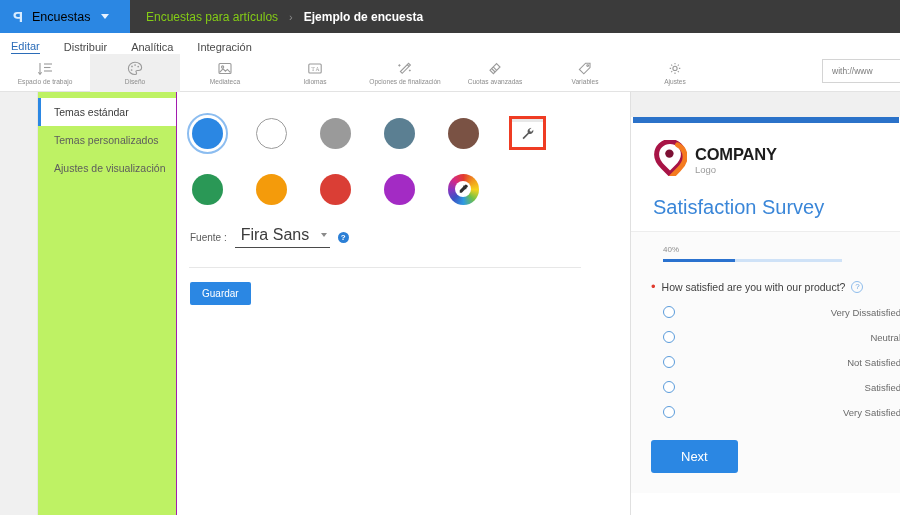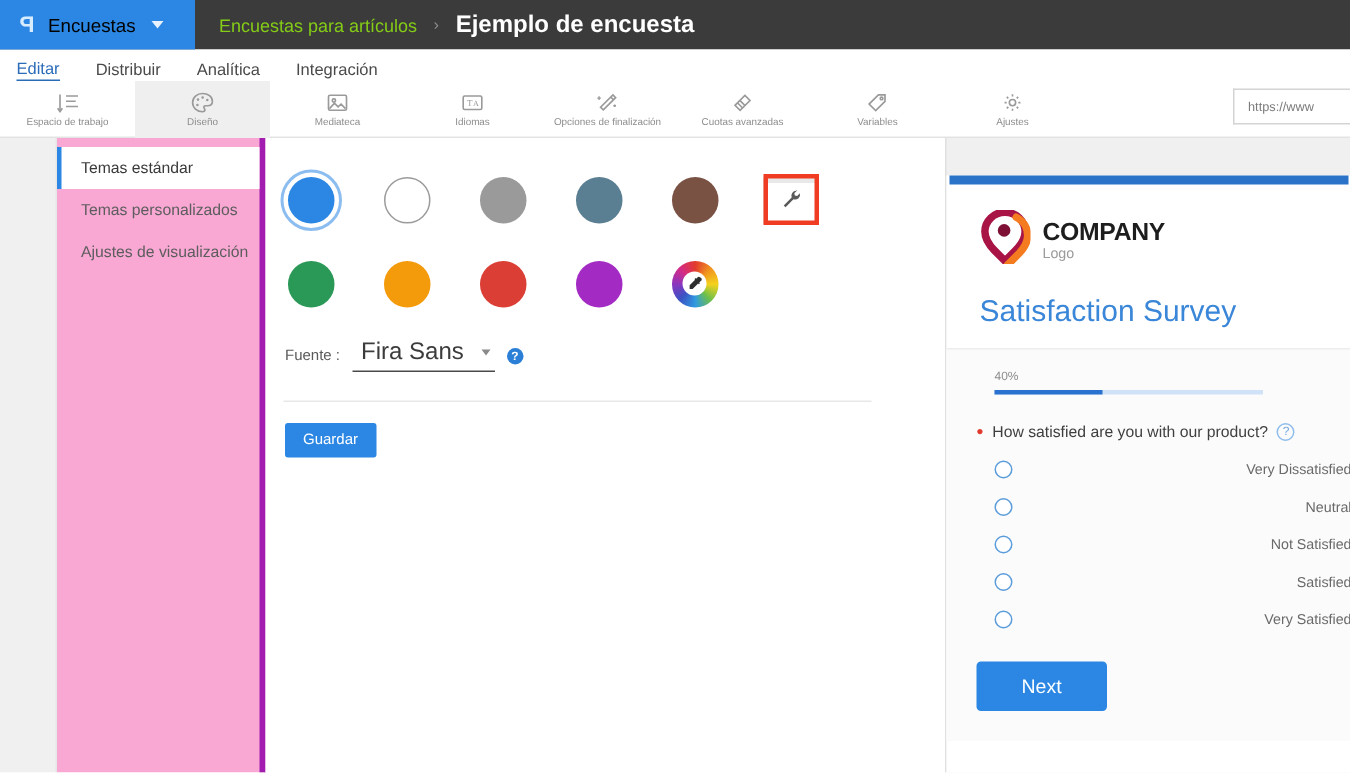--- a/index.html
+++ b/index.html
@@ -23,21 +23,21 @@
   }
   .brand-label { font-size: 12.5px; color: #000000; }
   .brand-caret {
     width: 0; height: 0; border-left: 4px solid transparent;
     border-right: 4px solid transparent; border-top: 5px solid #e8f2ff;
     margin-left: 2px;
   }
   .crumbs { display: flex; align-items: center; gap: 11px; padding-left: 16px; }
   .crumb-parent { font-size: 12px; color: #84cc16; }
   .crumb-sep { font-size: 11px; color: #8e8e8e; }
-  .crumb-current { font-size: 16px; color: #ffffff; font-weight: 600; }
+  .crumb-current { font-size: 12px; color: #ffffff; font-weight: 600; }
 
   
   .tabstrip {
     display: flex; gap: 24px; height: 21px; align-items: flex-end;
     padding-left: 11px; background: #ffffff;
   }
   .tab { font-size: 11px; color: #4a4a4a; padding-bottom: 1px; cursor: pointer; }
   .tab.active { color: #2b6cb8; border-bottom: 1px solid #2b6cb8; }
 
   
@@ -57,22 +57,22 @@
     border: 1px solid #d4d4d4; border-right: none; background: #fff;
     display: flex; align-items: center; padding-left: 9px;
     font-size: 8.5px; color: #7b7b7b; overflow: hidden; white-space: nowrap;
   }
 
   
   .body { display: flex; height: 423px; background: #ffffff; }
   .railstrip { width: 38px; background: #f0f0f0; border-right: 1px solid #e6e6e6; }
 
   .navpanel {
-    width: 139px; background: #f9a8d4; padding-top: 6px;
-    border-right: 4px solid #a21caf;
+    width: 139px; background: #bef264; padding-top: 6px;
+    border-right: 1px solid #a21caf;
   }
   .nav-item {
     height: 28px; display: flex; align-items: center; padding-left: 13px;
     font-size: 10.5px; color: #5d5d5d; cursor: pointer;
     border-left: 3px solid transparent;
   }
   .nav-item.active {
     background: #ffffff; color: #3a3a3a; border-left: 3px solid #2b87e3;
   }
 
@@ -297,21 +297,21 @@
     <div class="tool">
       <span class="tool-ico">
         <svg width="16" height="15" viewBox="0 0 16 15" fill="none" stroke="#9a9a9a" stroke-width="1.1">
           <circle cx="8" cy="7.4" r="2.1"></circle>
           <path d="M8 1.9v1.4M8 11.5v1.4M2.7 7.4h1.4M11.9 7.4h1.4M4.2 3.6l1 1M10.8 10.2l1 1M11.8 3.6l-1 1M5.2 10.2l-1 1"></path>
         </svg>
       </span>
       <span class="tool-label">Ajustes</span>
     </div>
 
-    <div class="urlbar">https://www</div>
+    <div class="urlbar">with://www</div>
   </div>
 
   <div class="body">
 
     <div class="railstrip"></div>
 
     <div class="navpanel">
       <div class="nav-item active">Temas estándar</div>
       <div class="nav-item">Temas personalizados</div>
       <div class="nav-item">Ajustes de visualización</div>

